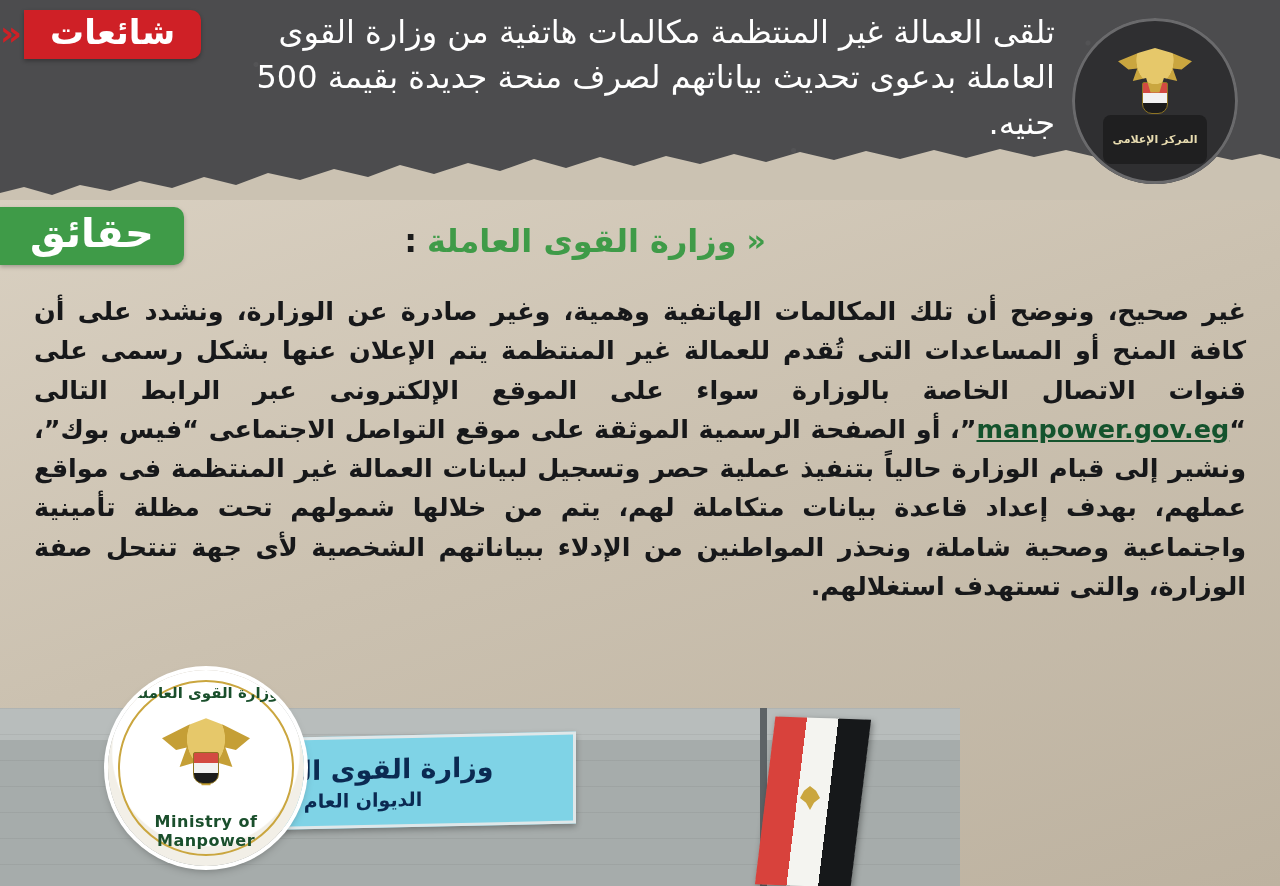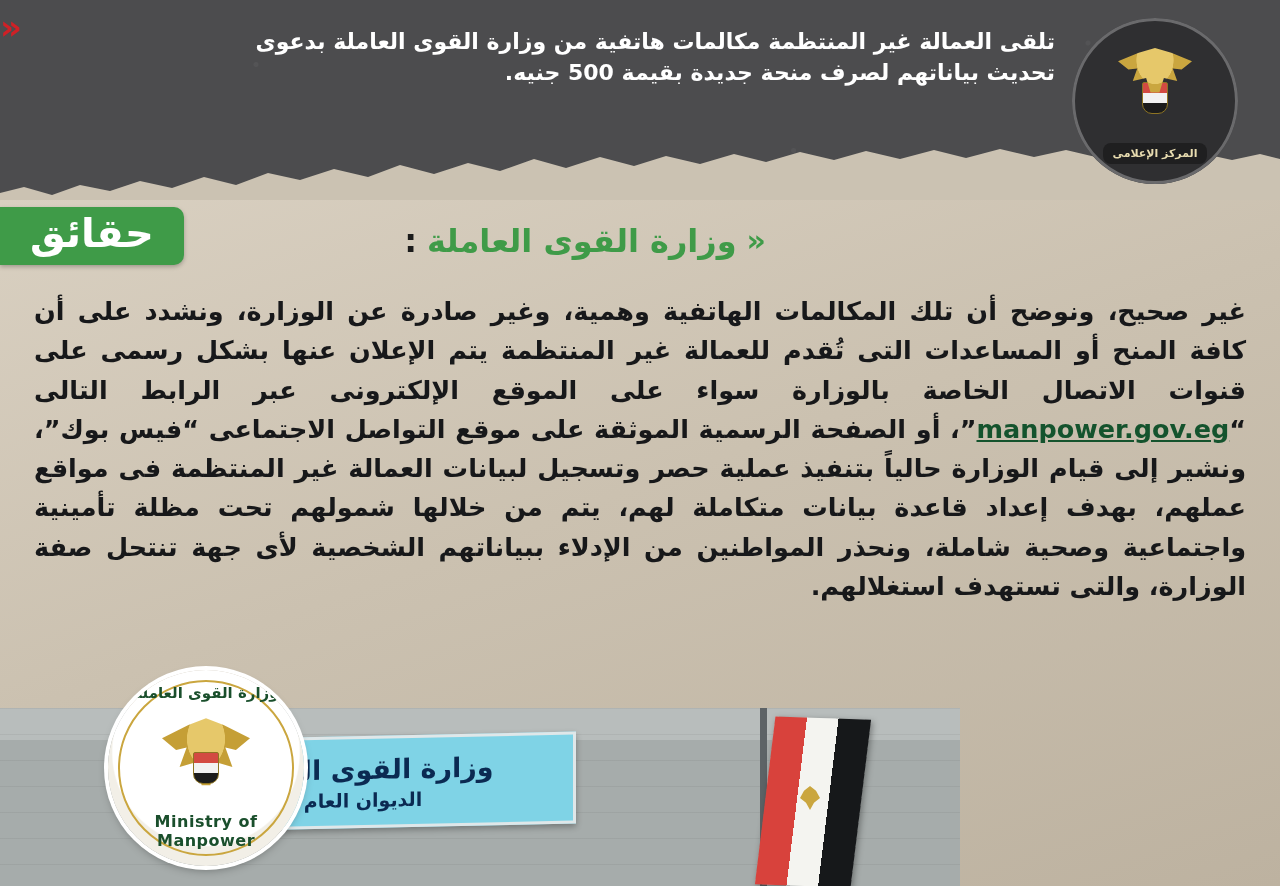--- a/index.html
+++ b/index.html
@@ -84,34 +84,34 @@
   .emblem-band {
     position: absolute;
     bottom: 20px;
     width: 104px;
     text-align: center;
     font-size: 11px;
     font-weight: bold;
     color: #e8dcb0;
     background: #1f1f20;
     border-radius: 8px;
-    padding: 4px 0;
+    padding: 18px 0;
     letter-spacing: 0;
   }
 
   
   .rumor-text {
     position: absolute;
-    top: 26px;
+    top: 10px;
     right: 225px;
     width: 860px;
     text-align: right;
     color: #ffffff;
-    font-size: 22px;
-    font-weight: bold;
+    font-size: 32px;
+    font-weight: normal;
     line-height: 1.42;
     letter-spacing: 0;
     direction: rtl;
   }
 
   
   .label-chip {
     position: absolute;
     display: flex;
     align-items: center;
@@ -369,20 +369,21 @@
       <div class="eagle">
         <div class="eagle-body"></div>
         <div class="eagle-shield"></div>
       </div>
       <div class="emblem-band">المركز الإعلامى</div>
     </div>
 
     <div class="rumor-text">تلقى العمالة غير المنتظمة مكالمات هاتفية من وزارة القوى العاملة بدعوى تحديث بياناتهم لصرف منحة جديدة بقيمة 500 جنيه.</div>
 
     <div class="label-chip chip-rumor">
+      <div class="chip-box">شائعات</div>
       <div class="chev">«</div>
     </div>
   </div>
 
   <div class="facts-area"></div>
 
   <div class="label-chip chip-fact">
     <div class="chip-box">حقائق</div>
   </div>
 

